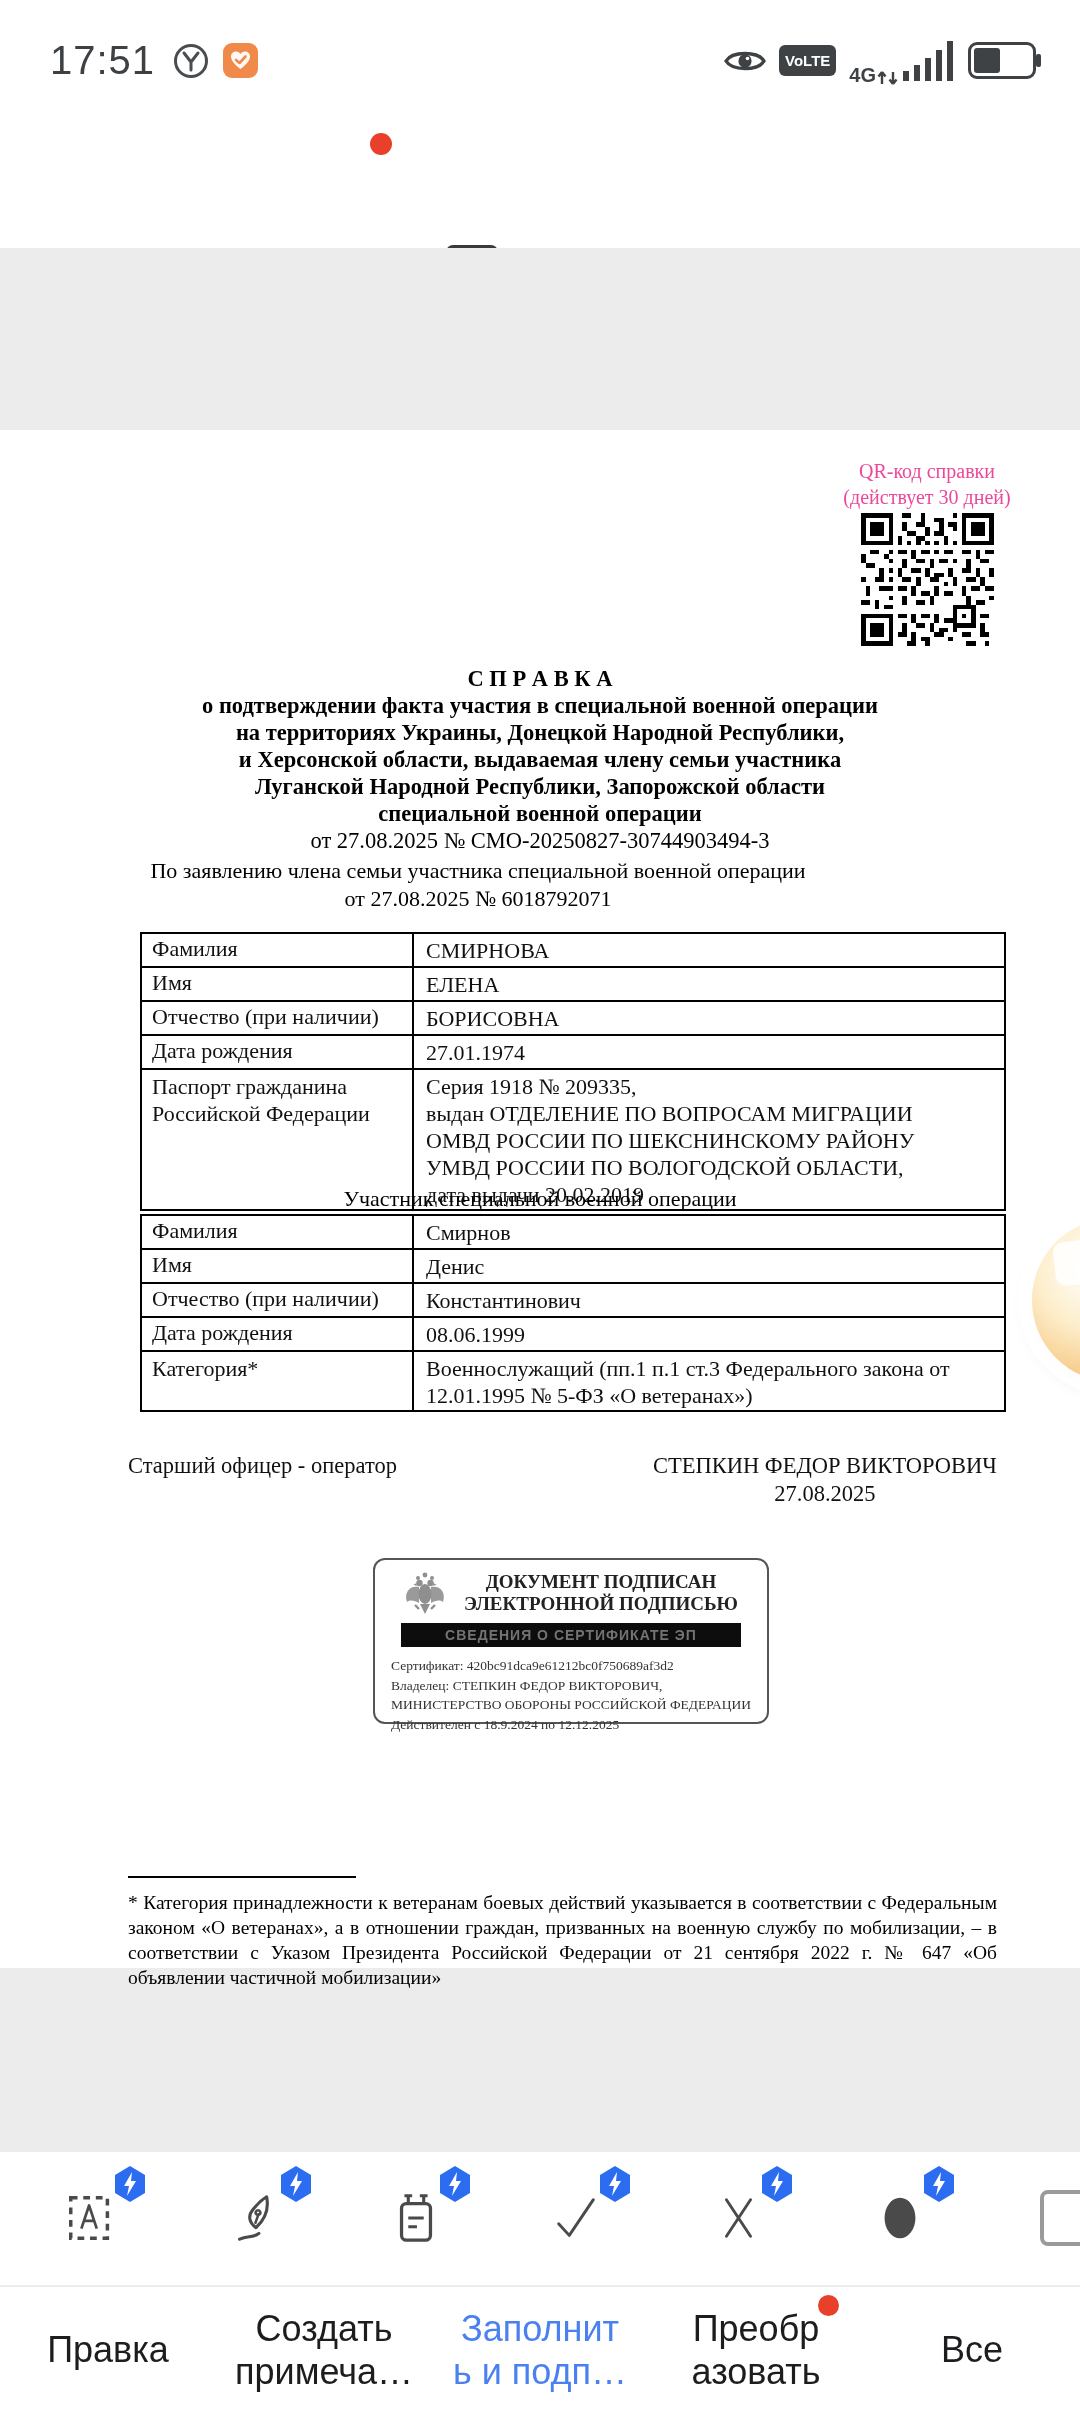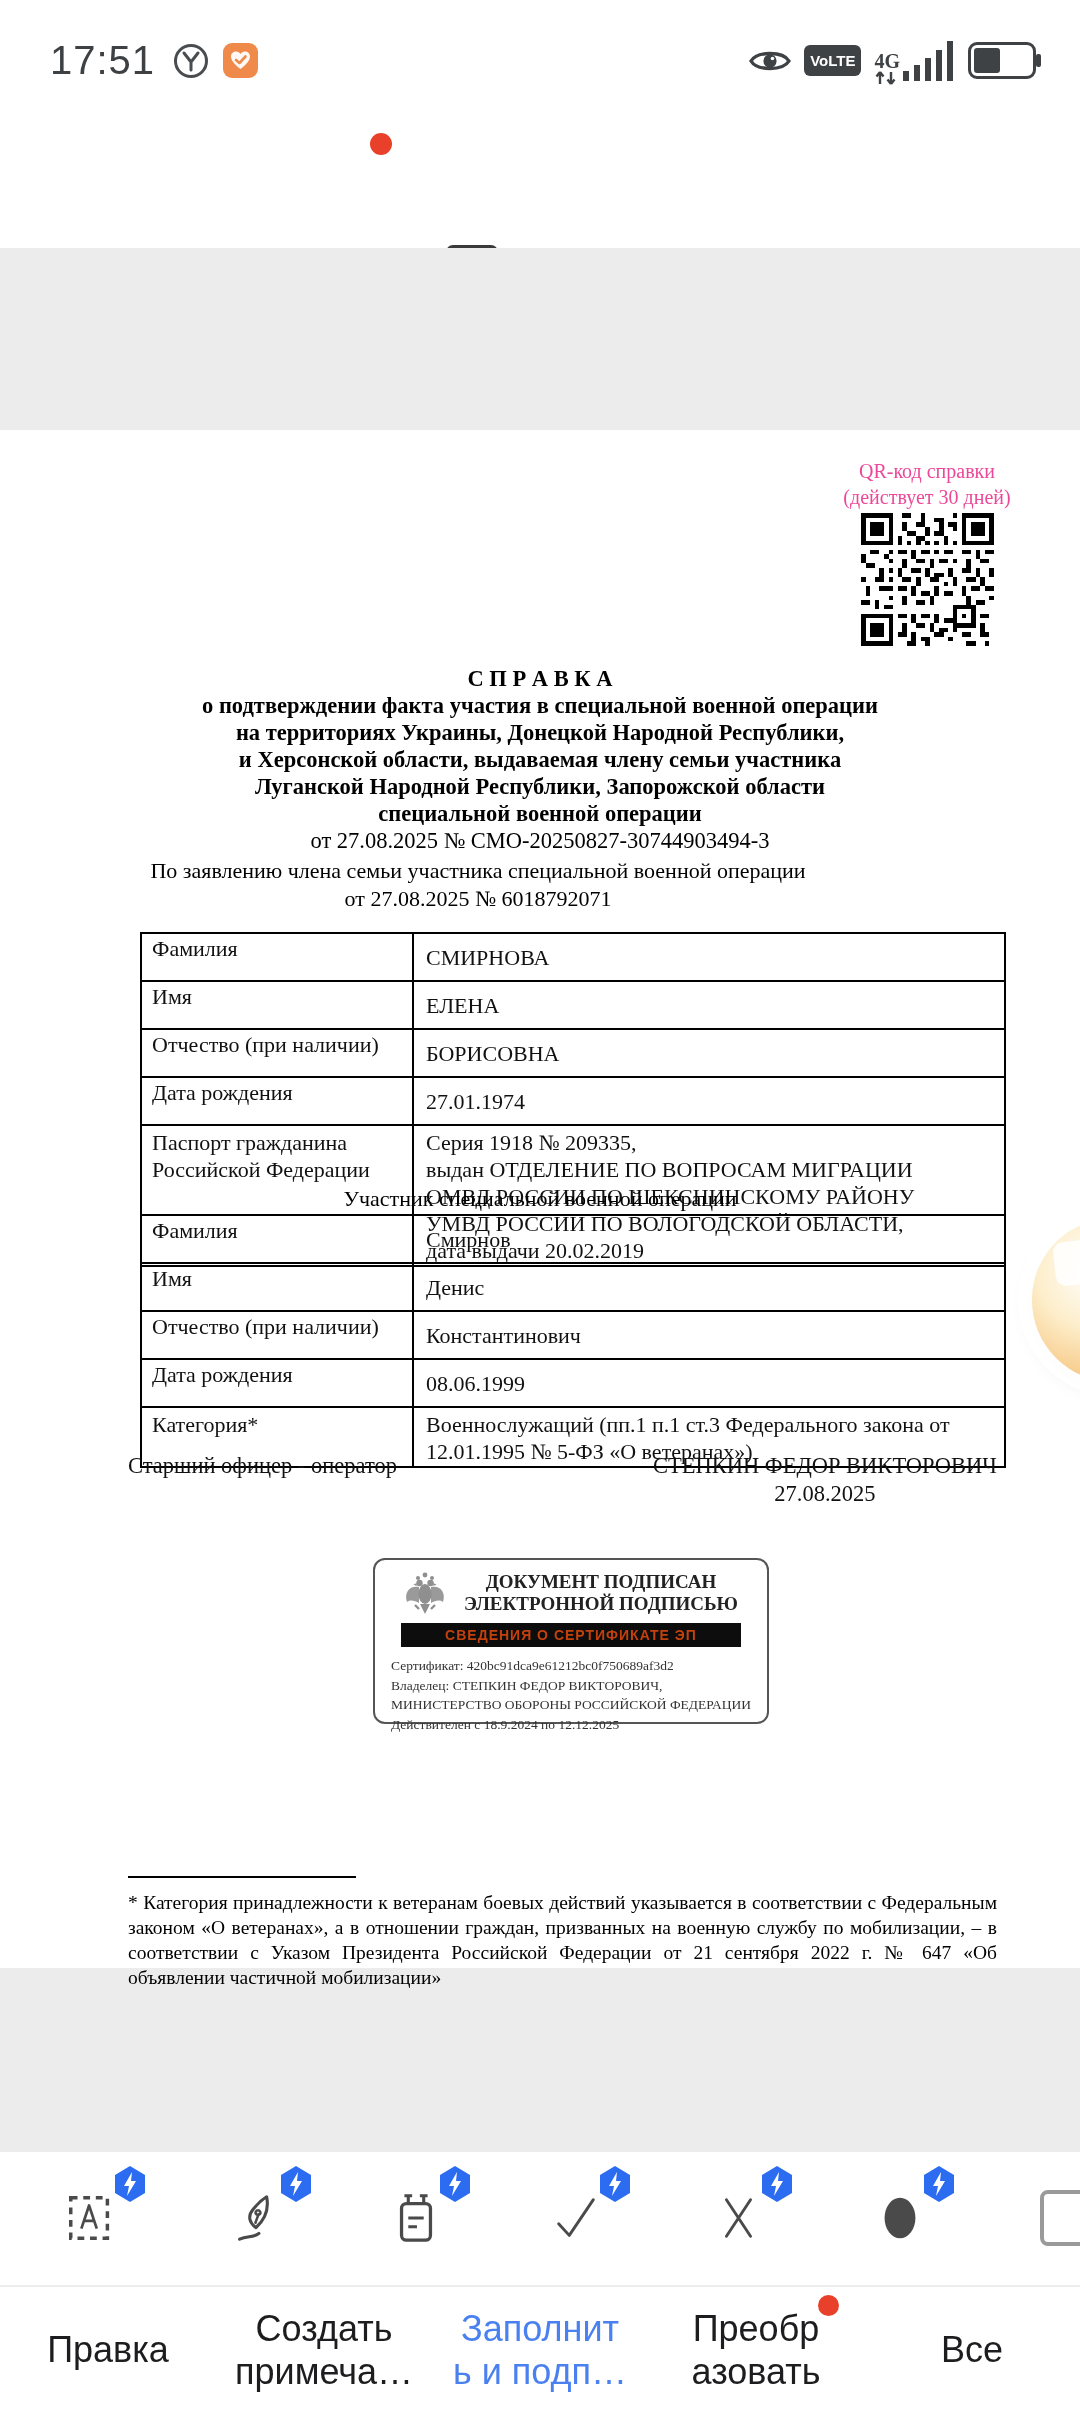--- a/index.html
+++ b/index.html
@@ -8,21 +8,21 @@
   
   .status-bar{position:absolute;top:0;left:0;width:1080px;height:105px;display:flex;
               align-items:center;padding:16px 44px 0 50px;box-sizing:border-box;background:#fff;}
   .sb-time{font-size:40px;font-weight:500;color:#3e4144;letter-spacing:1px;}
   .sb-left{display:flex;align-items:center;gap:13px;margin-left:18px;}
   .sb-spacer{flex:1;}
   .sb-right{display:flex;align-items:center;gap:13px;}
   .volte-badge{background:#3f4245;color:#fff;font-size:15px;font-weight:700;border-radius:6px;
                height:31px;padding:0 6px;display:flex;align-items:center;}
   .net-block{display:flex;align-items:flex-end;gap:3px;}
-  .net-left{display:flex;flex-direction:column;align-items:flex-start;line-height:1;font-family:Liberation Serif, serif;}
+  .net-left{display:flex;flex-direction:row;align-items:flex-end;line-height:1;}
   .net-4g{font-size:20px;font-weight:700;color:#3f4245;}
   .battery{position:relative;width:62px;height:31px;border:3px solid #3f4245;border-radius:9px;}
   .battery .fill{position:absolute;left:3px;top:3px;bottom:3px;width:26px;background:#3f4245;border-radius:3px;}
   .battery .nub{position:absolute;right:-8px;top:9px;width:5px;height:13px;background:#3f4245;border-radius:2px;}
   
   .top-toolbar{position:absolute;top:100px;left:0;width:1080px;height:148px;background:#fff;}
   .tb-btn{position:absolute;width:56px;height:56px;top:148px;display:flex;align-items:center;justify-content:center;}
   .page-badge{width:46px;height:56px;border:3px solid #3a3a3a;border-radius:7px;display:flex;
               align-items:center;justify-content:center;font-size:27px;color:#3a3a3a;font-weight:400;}
   .red-dot{position:absolute;width:22px;height:22px;border-radius:50%;background:#e8402a;}
@@ -36,36 +36,36 @@
   .title-block{position:absolute;top:217px;left:0;width:1080px;text-align:center;
                font-size:22.5px;line-height:27px;font-weight:700;color:#000;margin-top:18px;}
   .title-block .doc-number{font-weight:400;}
   .statement-block{position:absolute;top:427px;left:0;width:956px;text-align:center;
                    font-size:22px;line-height:28px;color:#000;}
   .tbl{position:absolute;left:140px;width:866px;border:2px solid #000;box-sizing:border-box;font-size:22px;}
   .tbl-1{top:502px;}
   .tbl-2{top:784px;}
   .tr{display:flex;border-top:2px solid #000;}
   .tr:first-child{border-top:none;}
-  .td-l{width:272px;border-right:2px solid #000;padding:1px 8px 18px 10px;box-sizing:border-box;
+  .td-l{width:272px;border-right:2px solid #000;padding:1px 8px 4px 10px;box-sizing:border-box;
         white-space:pre-line;line-height:27px;display:flex;align-items:center;}
   .td-v{flex:1;padding:1px 4px 1px 12px;box-sizing:border-box;white-space:pre-line;
         line-height:27px;display:flex;align-items:center;border-radius:9px;}
   .tr-s{min-height:30px;}
   .participant-heading{position:absolute;top:756px;left:0;width:1080px;text-align:center;
                        font-size:22px;color:#000;}
   .sig-row{position:absolute;top:1022px;left:128px;width:869px;display:flex;font-size:22.5px;line-height:28px;}
   .sig-role{flex:1;text-align:left;}
   .sig-right{text-align:center;}
   .stamp{position:absolute;top:1128px;left:373px;width:396px;height:166px;border:2px solid #555;
          border-radius:12px;box-sizing:border-box;background:#fff;}
   .stamp-head{display:flex;align-items:center;padding:10px 14px 0 26px;}
   .stamp-title{flex:1;text-align:center;font-family:"Liberation Serif",serif;font-weight:700;
                font-size:19px;line-height:22px;color:#222;}
-  .stamp-bar{margin:7px 26px 0 26px;height:24px;background:#0d0d0d;color:#c2410c;display:flex;
+  .stamp-bar{margin:7px 26px 0 26px;height:24px;background:#0d0d0d;color:#737373;display:flex;
              align-items:center;justify-content:center;font-size:14px;font-weight:700;letter-spacing:1px;
              font-family:"Liberation Sans",sans-serif;}
   .stamp-details{padding:9px 14px 0 16px;font-family:Liberation Serif, serif;font-size:13.5px;
                  line-height:19.5px;color:#333;}
   .foot-divider{position:absolute;top:1446px;left:128px;width:228px;height:2px;background:#000;}
   .footnote{position:absolute;top:1460px;left:128px;width:869px;font-size:19.5px;line-height:25px;
             text-align:justify;color:#000;}
   
   .fab{position:absolute;top:970px;left:1032px;width:164px;height:164px;border-radius:50%;
        background:radial-gradient(circle at 38% 32%,#ffffff 0%,#fdeecb 38%,#f7ca88 72%,#f2bc6e 100%);

